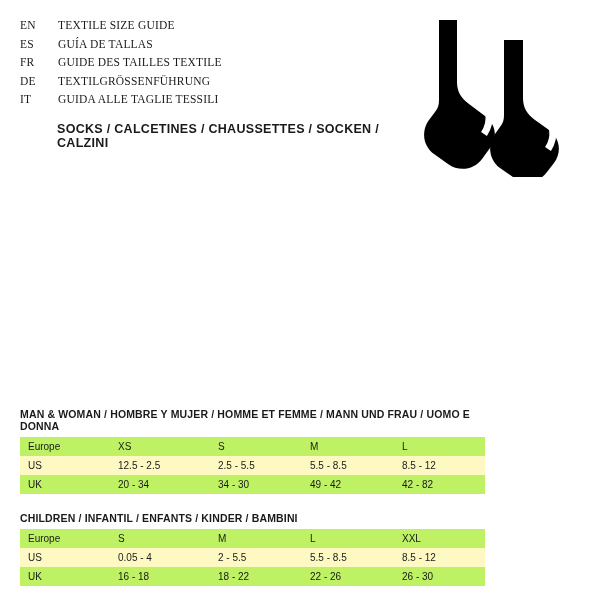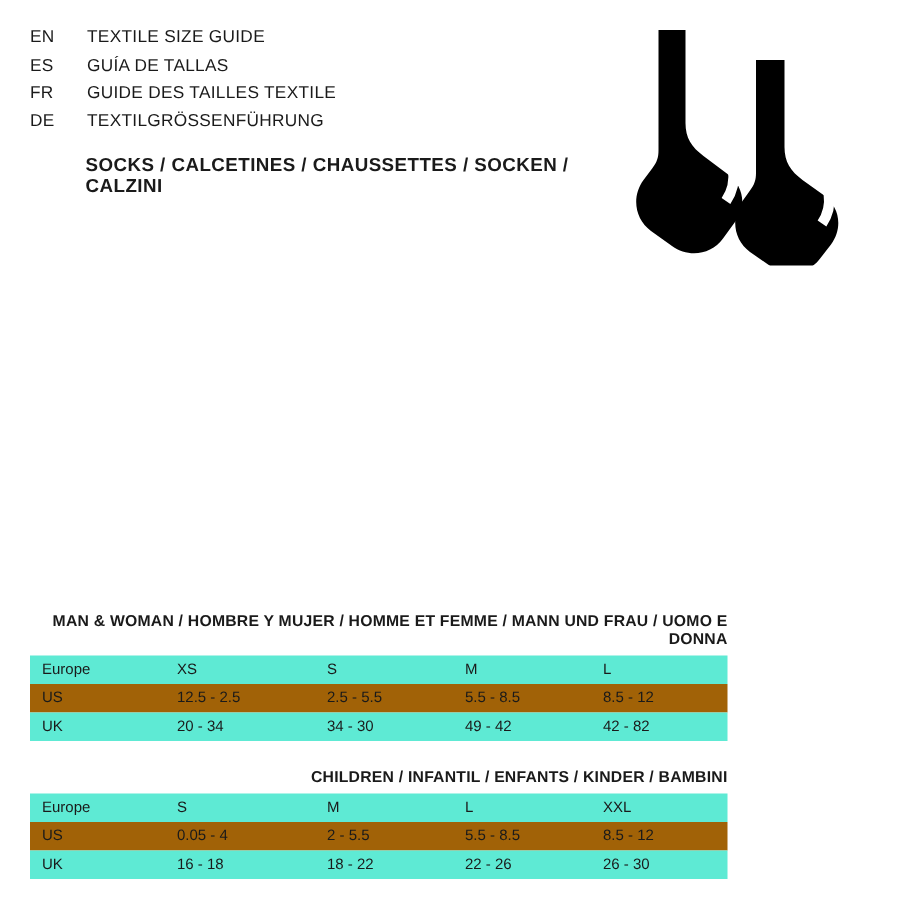--- a/index.html
+++ b/index.html
@@ -28,20 +28,21 @@
     top: 16px;
     left: 20px;
     width: 400px;
   }
   .lang-row {
     display: flex;
     align-items: baseline;
     font-size: 11.5px;
     line-height: 18.5px;
     letter-spacing: 0.2px;
+    font-family: Liberation Serif, serif;
   }
   .lang-code {
     width: 38px;
     flex: 0 0 38px;
     text-transform: uppercase;
   }
   .lang-text {
     text-transform: uppercase;
     white-space: nowrap;
   }
@@ -72,40 +73,39 @@
   }
   .block-man { top: 408px; }
   .block-children { top: 512px; }
 
   .table-title {
     font-size: 10.5px;
     font-weight: bold;
     letter-spacing: 0.15px;
     margin-bottom: 5px;
     text-transform: uppercase;
-    text-align: right;
   }
 
   table.size-table {
     border-collapse: collapse;
     width: 465px;
     table-layout: fixed;
   }
   table.size-table td {
     font-size: 10px;
     padding: 3px 0 3px 8px;
     height: 13px;
     color: #1a1a1a;
     vertical-align: middle;
   }
   table.size-table tr.row-shaded td {
-    background: #5eead4;
+    background: #bef264;
   }
   table.size-table tr.row-plain td {
-    background: #a16207;
+    background: #fef9c3;
   }
   .col-label { width: 90px; }
   .col-v1 { width: 100px; }
   .col-v2 { width: 92px; }
   .col-v3 { width: 92px; }
   .col-v4 { width: 91px; }
 </style>
 </head>
 <body>
 
@@ -121,20 +121,24 @@
       <span class="lang-code">ES</span>
       <span class="lang-text">Guía de tallas</span>
     </div>
     <div class="lang-row">
       <span class="lang-code">FR</span>
       <span class="lang-text">Guide des tailles textile</span>
     </div>
     <div class="lang-row">
       <span class="lang-code">DE</span>
       <span class="lang-text">Textilgrößenführung</span>
+    </div>
+    <div class="lang-row">
+      <span class="lang-code">IT</span>
+      <span class="lang-text">Guida alle taglie tessili</span>
     </div>
 
     <div class="product-line">SOCKS / CALCETINES / CHAUSSETTES / SOCKEN / CALZINI</div>
   </div>
 
   <div class="illustration">
     <svg width="175" height="165" viewBox="0 0 175 165" xmlns="http://www.w3.org/2000/svg">
 
       <g>
         <path d="M12 8 h40 v62 c0 10 4 16 12 22 l16 12 c11 8 13 22 5 32 l-8 11 c-8 11 -23 13 -34 5 l-14 -10 c-11 -8 -13 -23 -5 -34 l6 -8 c3 -4 4 -7 4 -12 V8 z" fill="#000000"></path>

